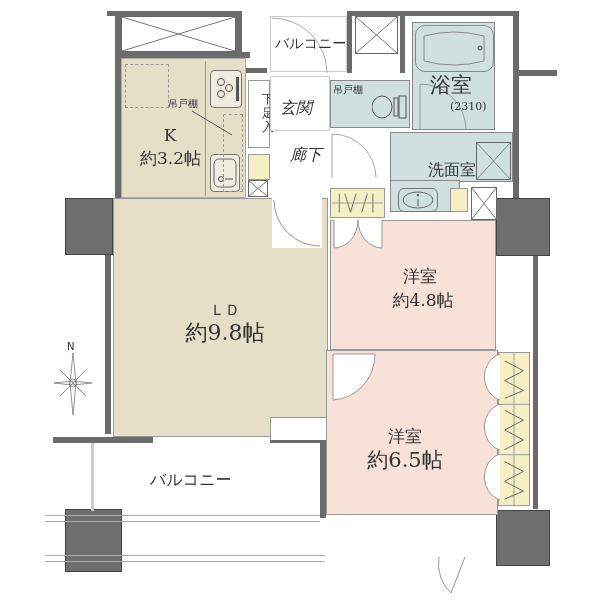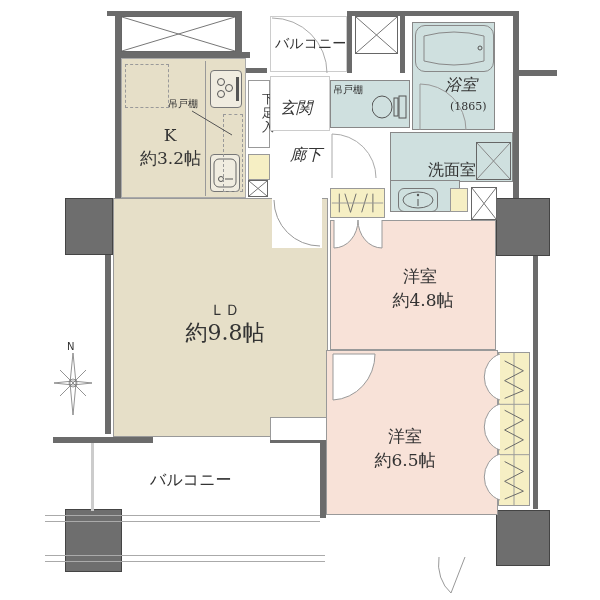--- a/index.html
+++ b/index.html
@@ -113,22 +113,22 @@
 <div class="room" style="left:412px;top:22px;width:83px;height:108px;background:#cfe0df;border-color:#888;"></div>
 <div class="abs" style="left:415px;top:25px;width:77px;height:45px;border:1px solid #888;border-radius:10px;">
   <svg viewBox="0 0 77 45" style="width:100%;height:100%;">
       <path d="M8 10 Q38 2 68 10 L68 35 Q38 43 8 35 Z" fill="none" stroke="#888"></path>
       <circle cx="64" cy="22" r="2" fill="none" stroke="#555"></circle>
     </svg>
 </div>
 <svg class="abs" style="left:418px;top:82px;width:50px;height:50px;" viewBox="0 0 50 50">
     <path d="M2 2 L2 48 M2 2 A46 46 0 0 1 48 48" fill="none" stroke="#999"></path>
   </svg>
-<div class="label big" style="left:445px;top:73px;font-size:16px;font-style:italic;">浴室</div>
-<div class="label small" style="left:450px;top:100px;font-size:11px;">(1865)</div>
+<div class="label big" style="left:430px;top:73px;font-size:21px;">浴室</div>
+<div class="label small" style="left:450px;top:100px;font-size:11px;">(2310)</div>
 
 <div class="room" style="left:390px;top:132px;width:123px;height:50px;background:#cfe0df;border-color:#888;"></div>
 <div class="room" style="left:390px;top:180px;width:70px;height:32px;background:#cfe0df;border-color:#888;"></div>
 <div class="label" style="left:428px;top:160px;font-size:16px;">洗面室</div>
 <div class="xbox" style="left:476px;top:142px;width:35px;height:38px;background:#cfe0df;">
   <svg viewBox="0 0 100 100" preserveAspectRatio="none">
       <line x1="0" y1="0" x2="100" y2="100" stroke="#888" vector-effect="non-scaling-stroke"></line>
       <line x1="100" y1="0" x2="0" y2="100" stroke="#888" vector-effect="non-scaling-stroke"></line>
     </svg>
 </div>
@@ -178,21 +178,21 @@
       <line x1="16" y1="0" x2="16" y2="154" stroke="#999"></line>
       <line x1="0" y1="52" x2="32" y2="52" stroke="#999"></line>
       <line x1="0" y1="103" x2="32" y2="103" stroke="#999"></line>
       <path d="M6 8 L26 18 L6 28 L26 38 L6 46 M6 58 L26 68 L6 78 L26 88 L6 98 M6 110 L26 120 L6 130 L26 140 L6 148" fill="none" stroke="#666"></path>
     </svg>
 </div>
 <svg class="abs" style="left:475px;top:352px;width:25px;height:150px;" viewBox="0 0 25 150">
     <path d="M25 2 A22 24 0 0 0 25 48 M25 52 A22 24 0 0 0 25 98 M25 102 A22 24 0 0 0 25 148" fill="#fff" stroke="#999"></path>
   </svg>
 <div class="label big" style="left:380px;top:424px;width:50px;font-size:17px;">洋室</div>
-<div class="label big" style="left:360px;top:448px;width:90px;font-size:17px;">約6.5帖</div>
+<div class="label big" style="left:360px;top:448px;width:90px;font-size:21px;">約6.5帖</div>
 <svg class="abs" style="left:437px;top:555px;width:30px;height:40px;" viewBox="0 0 30 40">
     <path d="M2 2 A30 36 0 0 0 14 38 L28 2" fill="none" stroke="#999"></path>
   </svg>
 
 <div class="thin" style="left:91px;top:443px;width:3px;height:68px;background:#ccc;"></div>
 <div class="thin" style="left:45px;top:515px;width:275px;height:1px;"></div>
 <div class="thin" style="left:45px;top:521px;width:275px;height:1px;"></div>
 <div class="thin" style="left:45px;top:555px;width:280px;height:1px;"></div>
 <div class="thin" style="left:45px;top:561px;width:280px;height:1px;"></div>
 <div class="label big" style="left:150px;top:468px;font-size:16px;">バルコニー</div>

